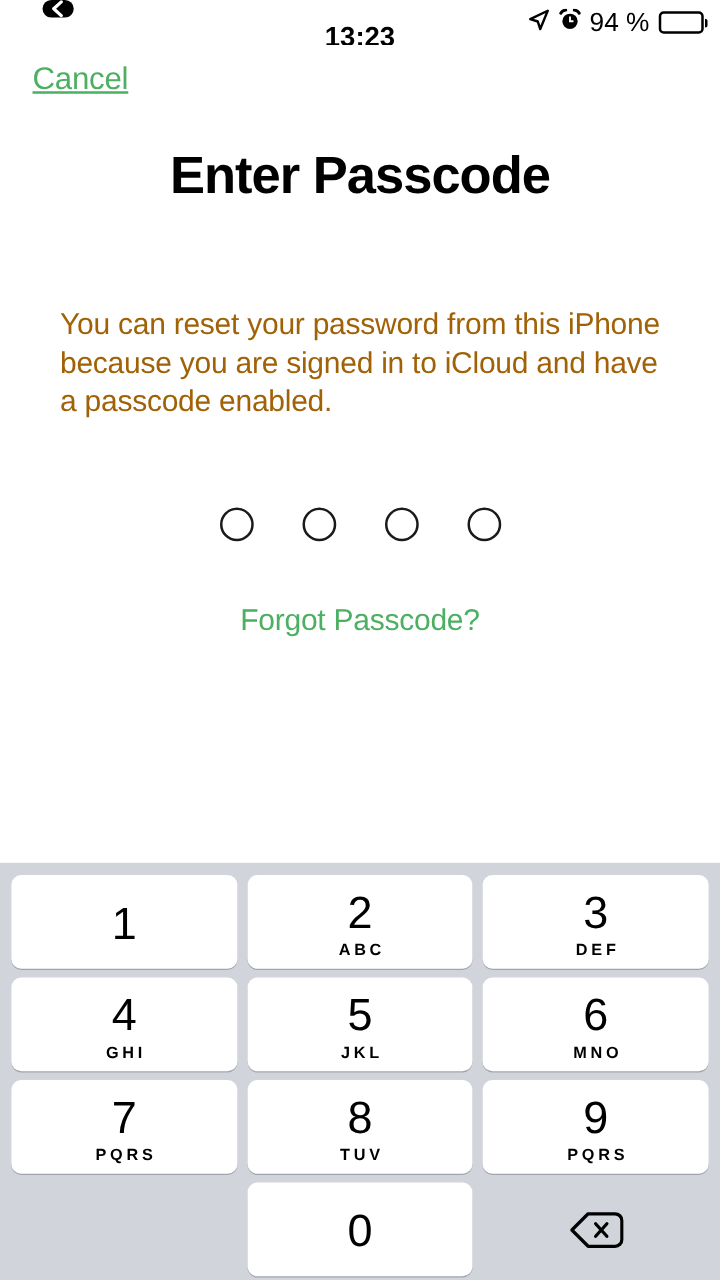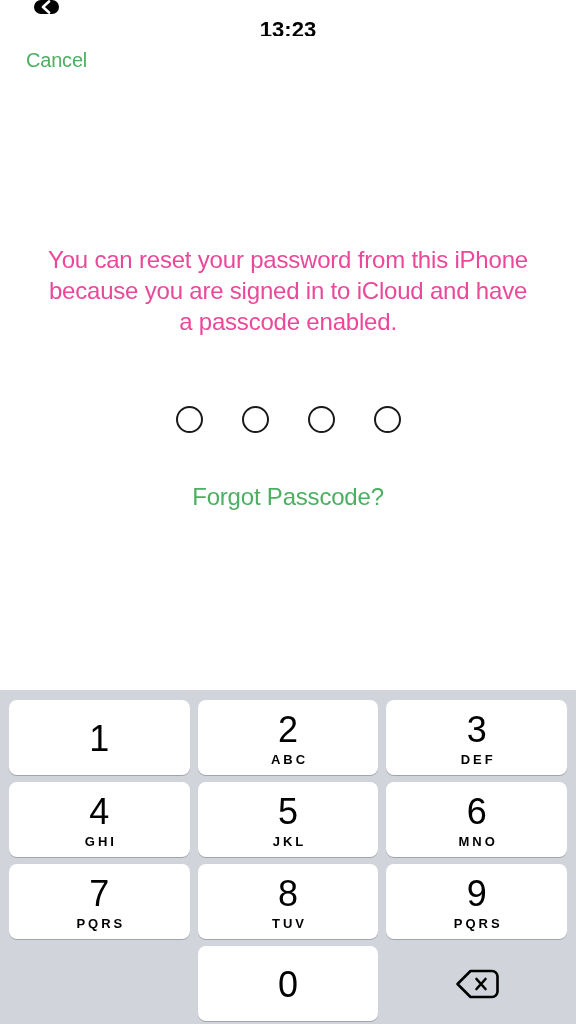--- a/index.html
+++ b/index.html
@@ -135,51 +135,52 @@
   .content {
     flex: 1 1 auto;
     position: relative;
     background: #ffffff;
   }
 
   .cancel-button {
     position: absolute;
     left: 26px;
     top: 13px;
-    font-size: 20px;
+    font-size: 25px;
     font-weight: 400;
     color: #4CAF62;
     letter-spacing: -0.2px;
     background: none;
     border: none;
     cursor: pointer;
     font-family: inherit;
     padding: 0;
+    text-decoration: underline;
   }
 
   .page-title {
     position: absolute;
     left: 0; right: 0;
     top: 80px;
     text-align: center;
     font-size: 42px;
     font-weight: 700;
     color: #000000;
     letter-spacing: -0.8px;
   }
 
   .description {
     position: absolute;
     left: 48px;
     right: 48px;
     top: 208px;
-    text-align: center;
+    text-align: left;
     font-size: 24px;
     font-weight: 400;
-    color: #ec4899;
+    color: #a16207;
     line-height: 31px;
     letter-spacing: -0.2px;
   }
 
   .dots-row {
     position: absolute;
     left: 0; right: 0;
     top: 370px;
     display: flex;
     justify-content: center;
@@ -300,27 +301,48 @@
           <path d="M8.2 12.8 A5 5 0 0 1 13.8 12.8" fill="none" stroke="#000" stroke-width="2.5" stroke-linecap="round"></path>
           <circle cx="11" cy="15.4" r="1.6" fill="#000"></circle>
         </svg>
       </span>
     </div>
 
     <div class="status-center">
       <span class="clock-text">13:23</span>
     </div>
 
+    <div class="status-right">
+      <span>
+        <svg width="18" height="18" viewBox="0 0 18 18">
+          <path d="M16.2 1.6 L2.2 8.3 L8.2 10.2 L10.2 16.2 Z" fill="none" stroke="#000" stroke-width="1.9" stroke-linejoin="round"></path>
+        </svg>
+      </span>
+      <span>
+        <svg width="18" height="18" viewBox="0 0 18 18">
+          <circle cx="9" cy="10" r="6.1" fill="#000"></circle>
+          <path d="M1.6 3.6 A5 5 0 0 1 5.6 1.0" fill="none" stroke="#000" stroke-width="2.4" stroke-linecap="round"></path>
+          <path d="M16.4 3.6 A5 5 0 0 0 12.4 1.0" fill="none" stroke="#000" stroke-width="2.4" stroke-linecap="round"></path>
+          <path d="M9 6.8 L9 10 L11.2 10" fill="none" stroke="#fff" stroke-width="1.5" stroke-linecap="round"></path>
+        </svg>
+      </span>
+      <span class="battery-text">94 %</span>
+      <span class="battery-shell">
+        <span class="battery-body"><span class="battery-fill" style="width:94%"></span></span>
+        <span class="battery-cap"></span>
+      </span>
+    </div>
 
   </div>
 
   <div class="content">
 
     <button class="cancel-button">Cancel</button>
 
+    <div class="page-title">Enter Passcode</div>
 
     <div class="description">You can reset your password from this iPhone because you are signed in to iCloud and have a passcode enabled.</div>
 
     <div class="dots-row">
       <span class="dot"></span>
       <span class="dot"></span>
       <span class="dot"></span>
       <span class="dot"></span>
     </div>
 

